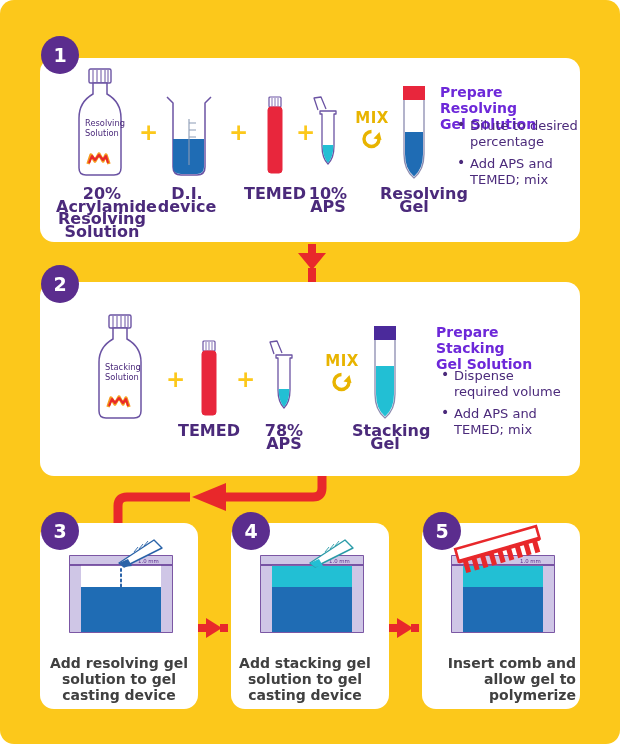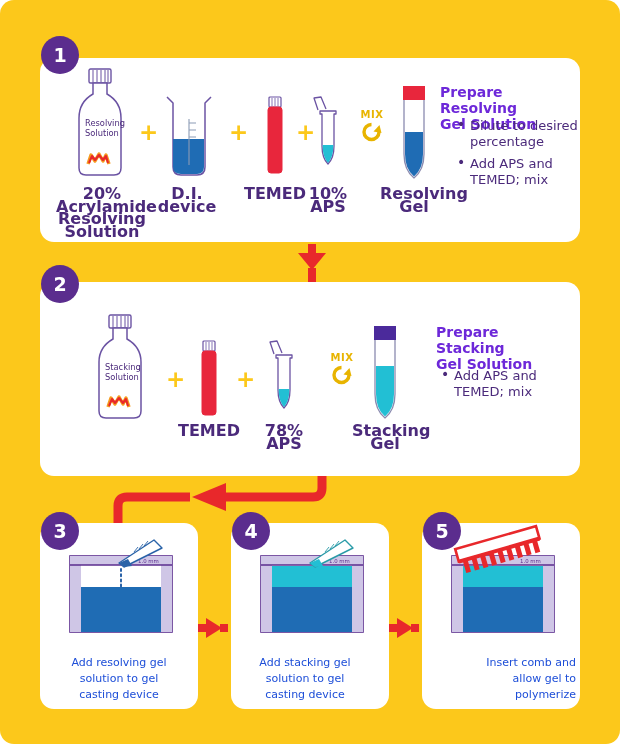--- a/index.html
+++ b/index.html
@@ -28,37 +28,37 @@
   }
   .itemlabel{
     position:absolute;text-align:center;color:#4b2a7b;
     font-size:16px;font-weight:bold;line-height:12.5px;
   }
   .plus{
     position:absolute;color:#fcc81b;font-size:23px;font-weight:bold;
     line-height:1;
   }
   .mixwrap{position:absolute;text-align:center;width:40px;}
-  .mixtxt{color:#e8b400;font-size:10px;font-weight:bold;letter-spacing:.5px;}
+  .mixtxt{color:#e8b400;font-size:15px;font-weight:bold;letter-spacing:.5px;}
   .panel-title{
     position:absolute;color:#6d28d9;font-size:14px;font-weight:bold;
     line-height:16px;
   }
   .bullets{position:absolute;margin:0;padding:0;list-style:none;}
   .bullets li{
     color:#4b2a7b;font-size:13px;line-height:15.5px;
     padding-left:14px;position:relative;margin-bottom:7px;
   }
   .bullets li::before{
     content:"\2022";position:absolute;left:1px;top:-1px;
     color:#4b2a7b;font-size:14px;
   }
   .steptext{
-    position:absolute;text-align:center;color:#1d4ed8;
-    font-size:11px;font-weight:normal;line-height:16px;
+    position:absolute;text-align:center;color:#404040;
+    font-size:14px;font-weight:bold;line-height:16px;
   }
   .arrow-red{position:absolute;}
   svg{display:block;overflow:visible;}
 </style>
 </head>
 <body>
 
 <div id="poster">
 
   <div class="card" style="left:40px;top:58px;width:540px;height:184px;"></div>
@@ -210,20 +210,21 @@
       <path d="M6 42 L24 42 L24 70 Q24 85 15 92.5 Q6 85 6 70 Z" fill="#22bfd4"></path>
     </svg>
   </div>
 
   <div class="itemlabel" style="left:176px;top:425px;width:66px;">TEMED</div>
   <div class="itemlabel" style="left:252px;top:425px;width:64px;">78% APS</div>
   <div class="itemlabel" style="left:352px;top:425px;width:66px;">Stacking<br>Gel</div>
 
   <div class="panel-title" style="left:436px;top:324px;width:134px;">Prepare Stacking<br>Gel Solution</div>
   <ul class="bullets" style="left:440px;top:368px;width:130px;">
+    <li>Dispense required volume</li>
     <li>Add APS and TEMED; mix</li>
   </ul>
 
   <div class="arrow-red" style="left:104px;top:476px;">
     <svg width="225" height="60" viewBox="0 0 225 60">
       <path d="M218 0 L218 12 Q218 21 209 21 L120 21" fill="none" stroke="#e8282b" stroke-width="9" stroke-linecap="butt"></path>
       <path d="M86 21 L23 21 Q14 21 14 30 L14 60" fill="none" stroke="#e8282b" stroke-width="9" stroke-linecap="butt"></path>
       <path d="M122 7 L122 35 L88 21 Z" fill="#e8282b"></path>
     </svg>
   </div>

